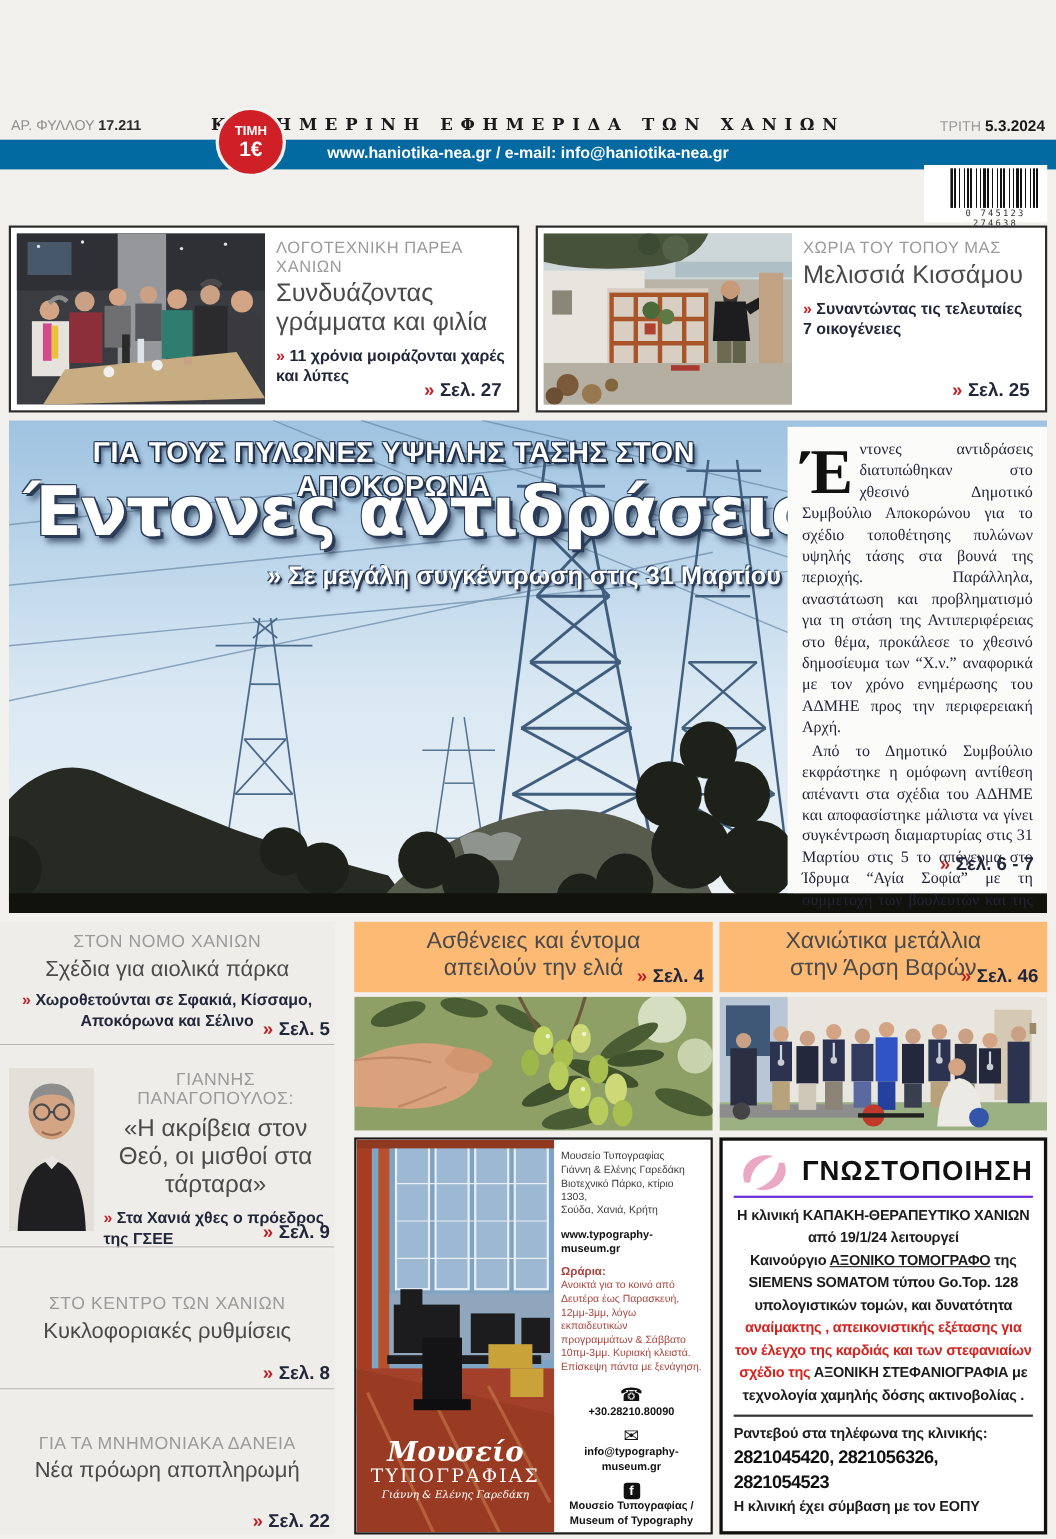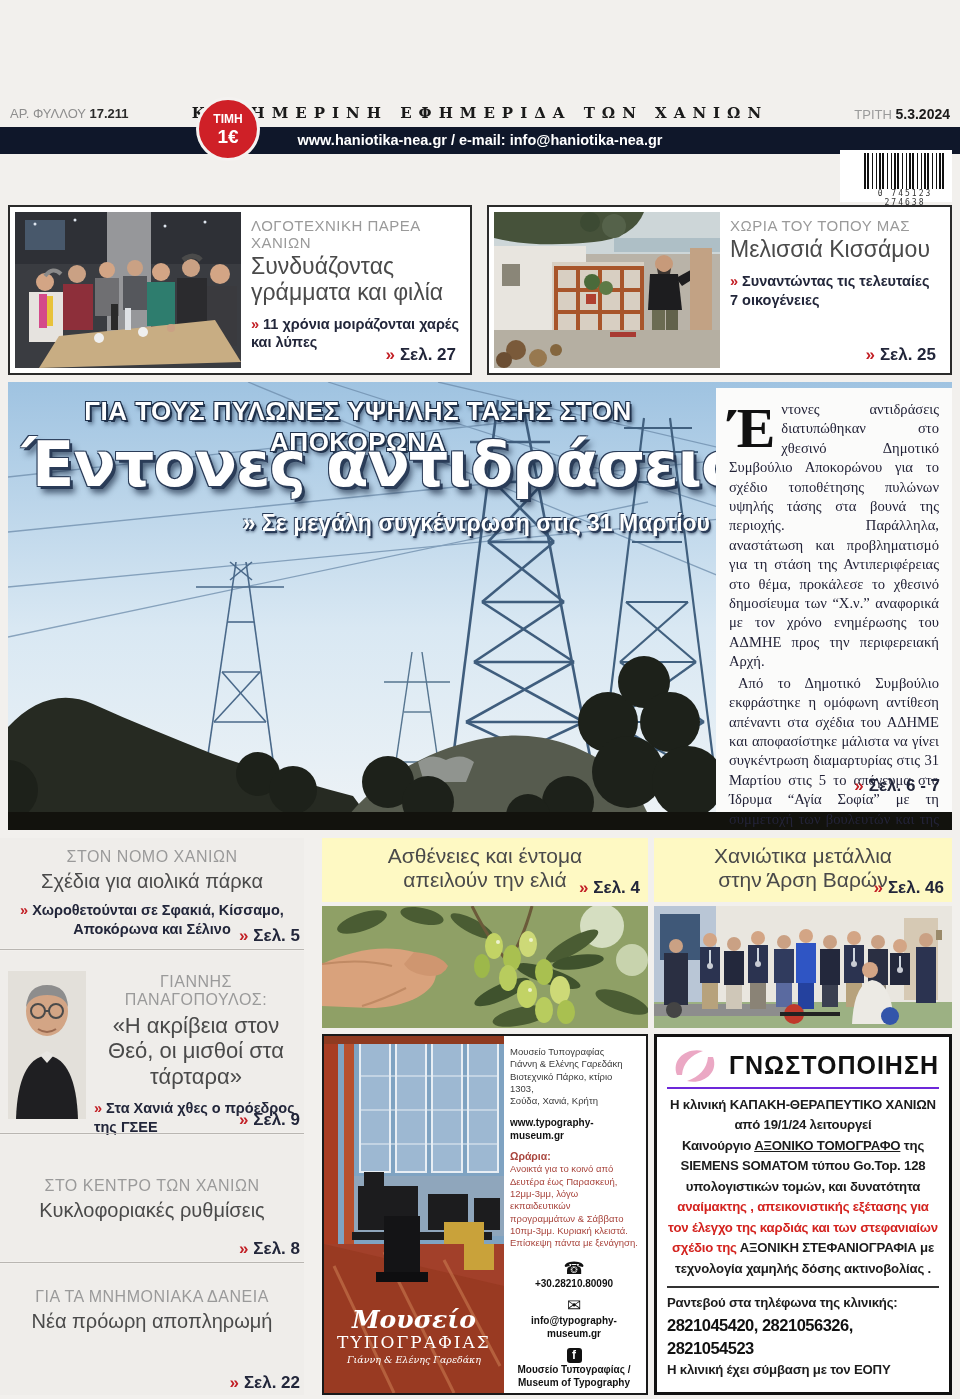--- a/index.html
+++ b/index.html
@@ -9,21 +9,21 @@
   
   .masthead { position:absolute; left:0; top:0; width:960px; height:205px; }
   .mast-title { position:absolute; top:2px; left:0; width:100%; text-align:center;
     font-family:"DejaVu Serif",serif; font-weight:bold; font-size:82px; letter-spacing:-2px; color:#121212; }
   .mast-sub { position:absolute; top:104px; left:0; width:100%; text-align:center;
     font-family:"DejaVu Serif",serif; font-weight:bold; font-size:15px; letter-spacing:7px; color:#1a1a1a; }
   .issue-line { position:absolute; top:106px; left:10px; font-size:13px; color:#8e8e8e; }
   .issue-line b { color:#2a2a2a; }
   .daydate { position:absolute; top:106px; right:10px; font-size:13px; color:#9a9a9a; }
   .daydate b { color:#1a1a1a; font-size:14px; }
-  .redbar { position:absolute; top:127px; left:0; width:960px; height:27px; background:#0f172a; }
+  .redbar { position:absolute; top:127px; left:0; width:960px; height:27px; background:#0369a1; }
   .redbar .site { width:100%; text-align:center; line-height:27px; color:#fff; font-weight:bold; font-size:14.5px; }
   .price-circle { position:absolute; top:97px; left:196px; width:64px; height:64px; border-radius:50%;
     background:#cf2027; border:3px solid #f4f2f0; color:#fff; text-align:center; z-index:3; }
   .price-circle .pl { font-size:12px; font-weight:bold; margin-top:12px; }
   .price-circle .pv { font-size:19px; font-weight:bold; }
   .barcode { position:absolute; top:150px; right:8px; width:112px; height:52px; background:#fff; padding:3px 6px 0 24px; }
   .barcode-bars { height:36px;
     background:repeating-linear-gradient(90deg,#111 0 2px,#fff 2px 3px,#111 3px 5px,#fff 5px 8px,#111 8px 9px,#fff 9px 12px,#111 12px 13px,#fff 13px 15px); }
   .barcode-num { font-family:"DejaVu Sans Mono",monospace; font-size:8px; letter-spacing:2px; text-align:center; color:#333; }
 
@@ -61,21 +61,21 @@
   .article-col .pref { right:12px; bottom:16px; }
   .lstory { position:absolute; left:0; width:304px; background:#efedea; text-align:center; }
   .lstory .kicker { font-size:16px; }
   .ls-title { font-size:20px; color:#4a4a4a; line-height:1.15; margin-top:4px; }
   .lstory .bullet { margin-top:8px; }
   .divider { position:absolute; left:0; width:304px; border-top:1px solid #b9b6b2; }
   .ls2-photo { position:absolute; left:8px; top:20px; width:78px; height:148px; overflow:hidden; }
   .ls2-txt { position:absolute; left:94px; right:6px; top:22px; bottom:4px; }
   .ls2-txt .bullet { text-align:left; margin-top:10px; }
 
-  .head-box { position:absolute; top:838px; height:64px; background:#fef9c3; text-align:center; }
+  .head-box { position:absolute; top:838px; height:64px; background:#fdba74; text-align:center; }
   .head-box .ls-title { margin-top:6px; font-size:21px; }
   .head-box .pref { bottom:4px; right:8px; }
   .mid-photo { position:absolute; left:322px; top:906px; width:326px; height:122px; overflow:hidden; }
   .right-photo { position:absolute; left:654px; top:906px; width:298px; height:122px; overflow:hidden; }
 
   
   .museum-ad { position:absolute; left:322px; top:1034px; width:326px; height:361px; background:#fff; border:2px solid #1a1a1a; }
   .mus-photo { position:absolute; left:0; top:0; width:180px; height:357px; overflow:hidden; }
   .mus-logo { position:absolute; left:0; bottom:28px; width:180px; text-align:center; color:#fff; z-index:2; }
   .mus-logo .script { font-family:"DejaVu Serif",serif; font-style:italic; font-weight:bold; font-size:25px; }
@@ -365,21 +365,21 @@
 </div>
 <div class="divider" style="top:1133px"></div>
 
 <div class="lstory" style="top:1135px; height:126px; padding-top:42px;">
   <div class="kicker">ΣΤΟ ΚΕΝΤΡΟ ΤΩΝ ΧΑΝΙΩΝ</div>
   <div class="ls-title">Κυκλοφοριακές ρυθμίσεις</div>
   <div class="pref"><span class="mk">»</span><span class="pg">Σελ. 8</span></div>
 </div>
 <div class="divider" style="top:1262px"></div>
 
-<div class="lstory" style="top:1264px; height:131px; padding-top:24px;">
+<div class="lstory" style="top:1264px; height:131px; padding-top:40px;">
   <div class="kicker">ΓΙΑ ΤΑ ΜΝΗΜΟΝΙΑΚΑ ΔΑΝΕΙΑ</div>
   <div class="ls-title">Νέα πρόωρη αποπληρωμή</div>
   <div class="pref"><span class="mk">»</span><span class="pg">Σελ. 22</span></div>
 </div>
 
 <div class="head-box" style="left:322px; width:326px;">
   <div class="ls-title">Ασθένειες και έντομα</div>
   <div class="ls-title" style="margin-top:0">απειλούν την ελιά</div>
   <div class="pref"><span class="mk">»</span><span class="pg">Σελ. 4</span></div>
 </div>

